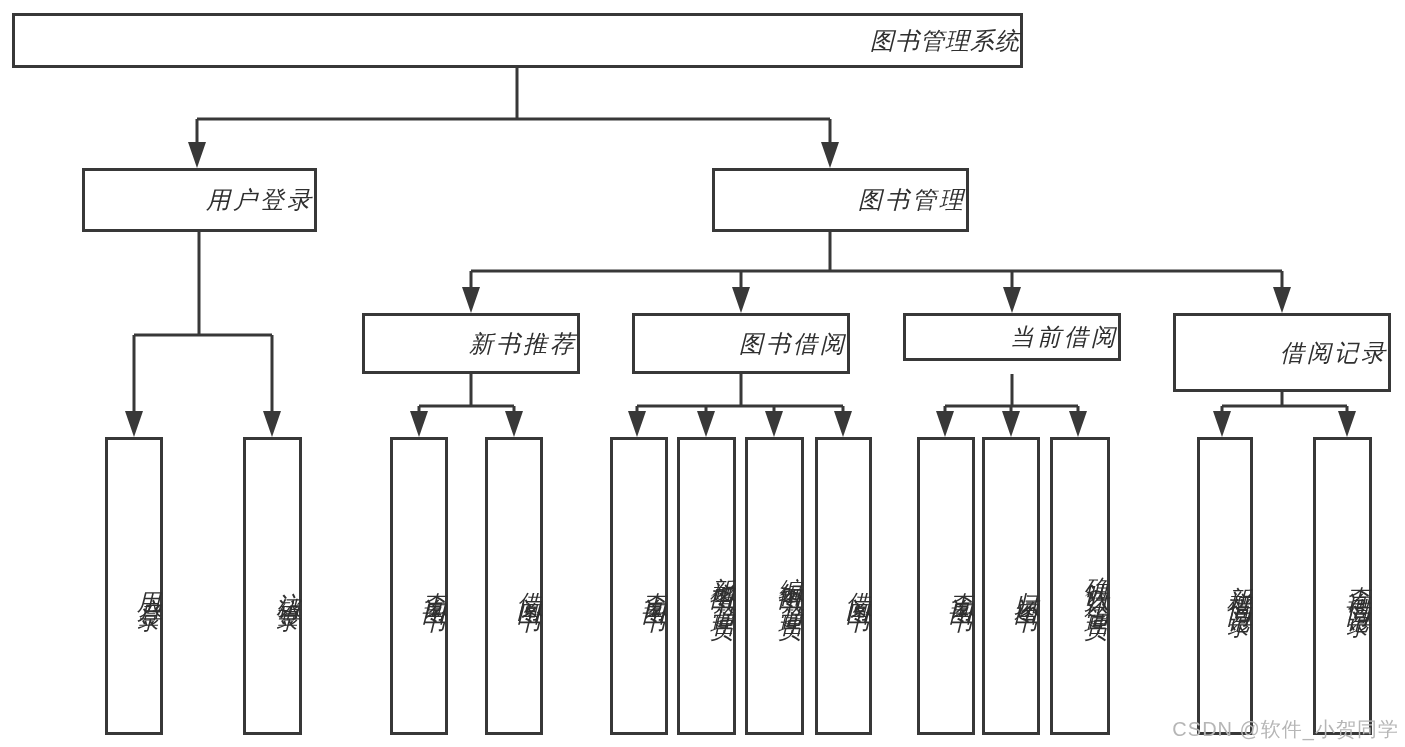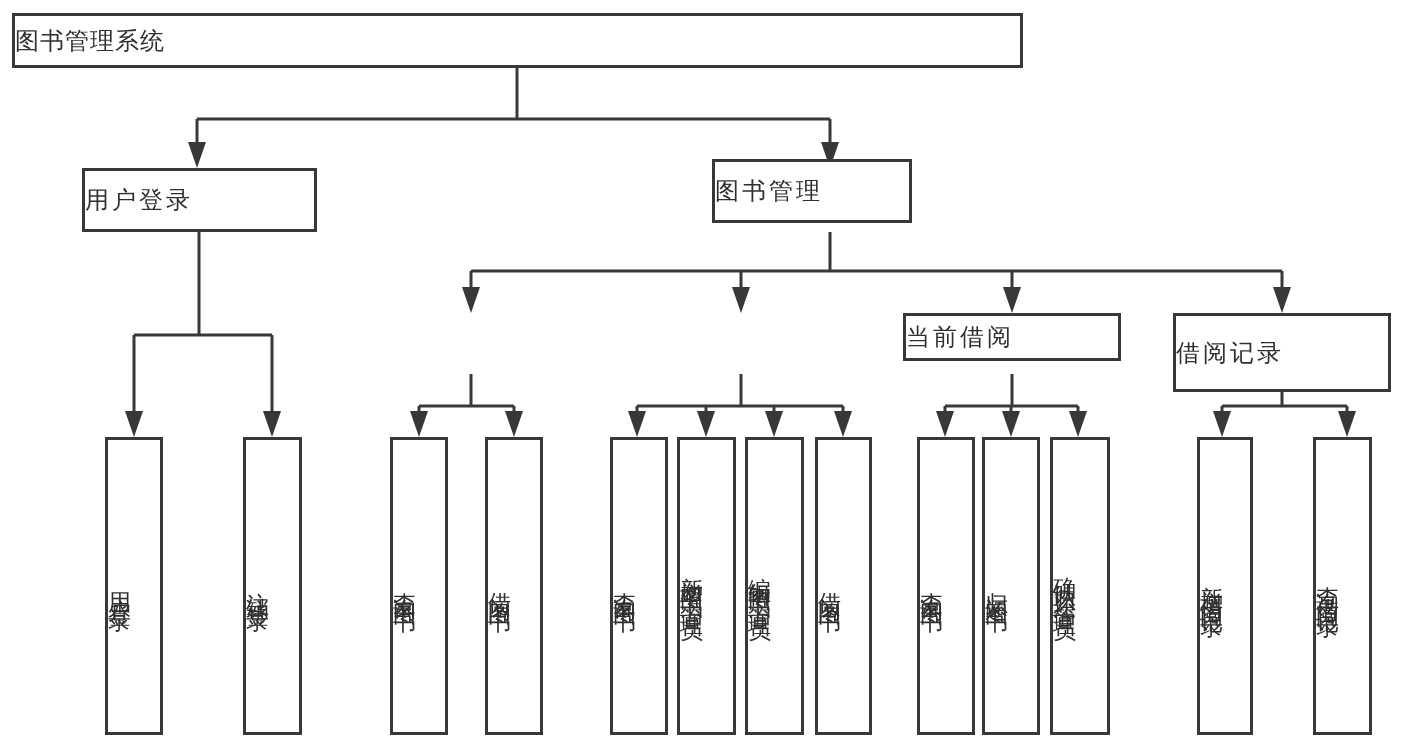--- a/index.html
+++ b/index.html
@@ -19,22 +19,23 @@
     background:var(--background,#fff);
     overflow:hidden;
   }
   svg.connectors{position:absolute;left:0;top:0;width:1405px;height:747px;z-index:1;}
   .connector{stroke:var(--line,#383838);stroke-width:3;fill:none;}
   .arrow{fill:var(--line,#383838);stroke:none;}
   .box{
     position:absolute;
     background:var(--box-fill,#fff);
     border:3px solid var(--line,#383838);
-    display:flex;align-items:center;justify-content:flex-start;
+    display:flex;align-items:center;justify-content:flex-end;
     z-index:2;
+    font-style:italic;
   }
   .box .lbl{color:var(--text,#2f2f2f);}
   .hbox .lbl{font-size:24px;letter-spacing:3px;white-space:nowrap;}
   .root .lbl{font-size:24px;letter-spacing:1px;}
   .vbox .lbl{
     writing-mode:vertical-rl;
     text-orientation:mixed;
     font-size:23px;
     letter-spacing:6px;
     line-height:1;
@@ -86,24 +87,30 @@
     <polygon class="arrow" points="1338,411 1356,411 1347,437"></polygon>
   </svg>
 
   <div class="box hbox root" style="left:12px;top:13px;width:1011px;height:55px">
     <span class="lbl">图书管理系统</span>
   </div>
 
   <div class="box hbox" style="left:82px;top:168px;width:235px;height:64px">
     <span class="lbl">用户登录</span>
   </div>
-  <div class="box hbox" style="left:712px;top:159px;width:200px;height:64px">
+  <div class="box hbox" style="left:712px;top:168px;width:257px;height:64px">
     <span class="lbl">图书管理</span>
   </div>
 
+  <div class="box hbox" style="left:362px;top:313px;width:218px;height:61px">
+    <span class="lbl">新书推荐</span>
+  </div>
+  <div class="box hbox" style="left:632px;top:313px;width:218px;height:61px">
+    <span class="lbl">图书借阅</span>
+  </div>
   <div class="box hbox" style="left:903px;top:313px;width:218px;height:48px">
     <span class="lbl">当前借阅</span>
   </div>
   <div class="box hbox" style="left:1173px;top:313px;width:218px;height:79px">
     <span class="lbl">借阅记录</span>
   </div>
 
   <div class="box vbox" style="left:105px;top:437px;width:58px;height:298px">
     <span class="lbl">用户登录</span>
   </div>
@@ -141,14 +148,15 @@
     <span class="lbl">确认归还（管理员）</span>
   </div>
 
   <div class="box vbox" style="left:1197px;top:437px;width:56px;height:298px">
     <span class="lbl">新增借阅记录</span>
   </div>
   <div class="box vbox" style="left:1313px;top:437px;width:59px;height:298px">
     <span class="lbl">查询借阅记录</span>
   </div>
 
+  <div class="watermark">CSDN @软件_小贺同学</div>
 
 </div>
 
 </body></html>

